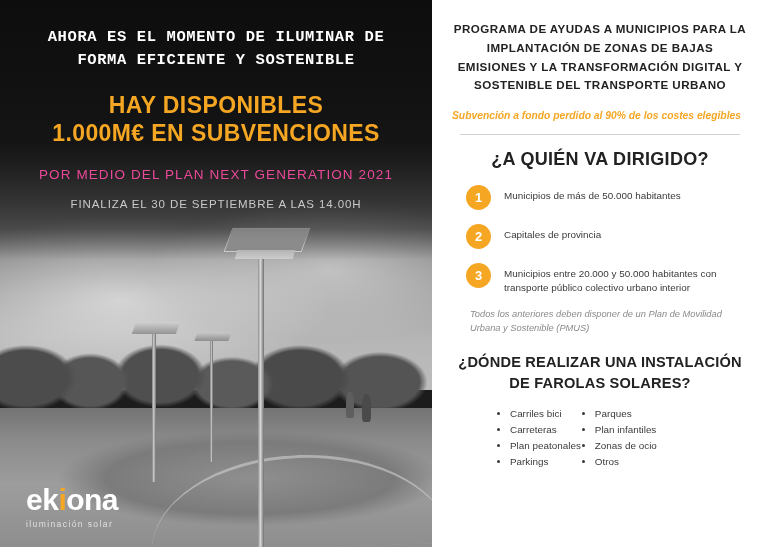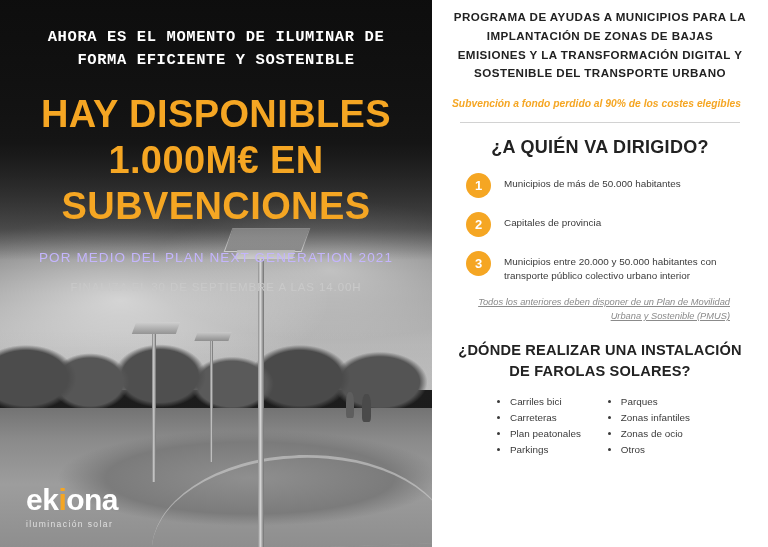--- a/index.html
+++ b/index.html
@@ -147,30 +147,30 @@
     font-size: 15.5px;
     font-weight: bold;
     letter-spacing: 0.6px;
     line-height: 1.5;
     text-transform: uppercase;
     margin: 0 6px;
     font-family: Liberation Mono, monospace;
   }
   .headline-big {
     color: #f5a623;
-    font-size: 38px;
+    font-size: 23px;
     font-weight: bold;
     letter-spacing: 0.4px;
     line-height: 1.22;
     text-transform: uppercase;
     margin-top: 18px;
   }
   .headline-big .l2 { display: block; }
   .sub-1 {
-    color: #c4b5fd;
+    color: #ec4899;
     font-size: 13.5px;
     letter-spacing: 1.1px;
     text-transform: uppercase;
     margin-top: 20px;
   }
   .sub-2 {
     color: #c9c9c9;
     font-size: 11.5px;
     letter-spacing: 0.9px;
     text-transform: uppercase;
@@ -203,21 +203,21 @@
     margin-top: 4px;
   }
 
   
   .right {
     position: relative;
     width: 336px;
     height: 547px;
     background: #ffffff;
     flex: 0 0 336px;
-    padding: 8px 20px 0 20px;
+    padding: 20px 20px 0 20px;
     box-sizing: border-box;
   }
   .r-title {
     text-align: center;
     color: #222222;
     font-size: 11.6px;
     font-weight: bold;
     letter-spacing: 0.45px;
     line-height: 1.62;
     text-transform: uppercase;
@@ -270,41 +270,39 @@
   .btext {
     color: #3a3a3a;
     font-size: 9.9px;
     line-height: 1.42;
     padding-top: 5px;
   }
   .note {
     color: #8b8b8b;
     font-size: 9.3px;
     font-style: italic;
-    text-align: right;
+    text-align: left;
     line-height: 1.5;
     margin-top: 4px;
     padding: 0 18px;
-    text-decoration: underline;
   }
   .r-heading2 {
     text-align: center;
     color: #222222;
     font-size: 14.6px;
     font-weight: bold;
     letter-spacing: 0.2px;
     line-height: 1.4;
     margin-top: 16px;
     text-transform: uppercase;
   }
   .places {
     display: flex;
     margin-top: 13px;
     padding-left: 44px;
-    gap: 26px;
   }
   .places ul {
     margin: 0;
     padding: 0 0 0 14px;
     list-style: disc;
   }
   .places li {
     color: #3a3a3a;
     font-size: 9.9px;
     line-height: 1.62;
@@ -385,20 +383,20 @@
 
     <div class="places">
       <ul>
         <li>Carriles bici</li>
         <li>Carreteras</li>
         <li>Plan peatonales</li>
         <li>Parkings</li>
       </ul>
       <ul>
         <li>Parques</li>
-        <li>Zonas infantiles</li>
+        <li>Plan infantiles</li>
         <li>Zonas de ocio</li>
         <li>Otros</li>
       </ul>
     </div>
 
   </div>
 </div>
 
 </body></html>

